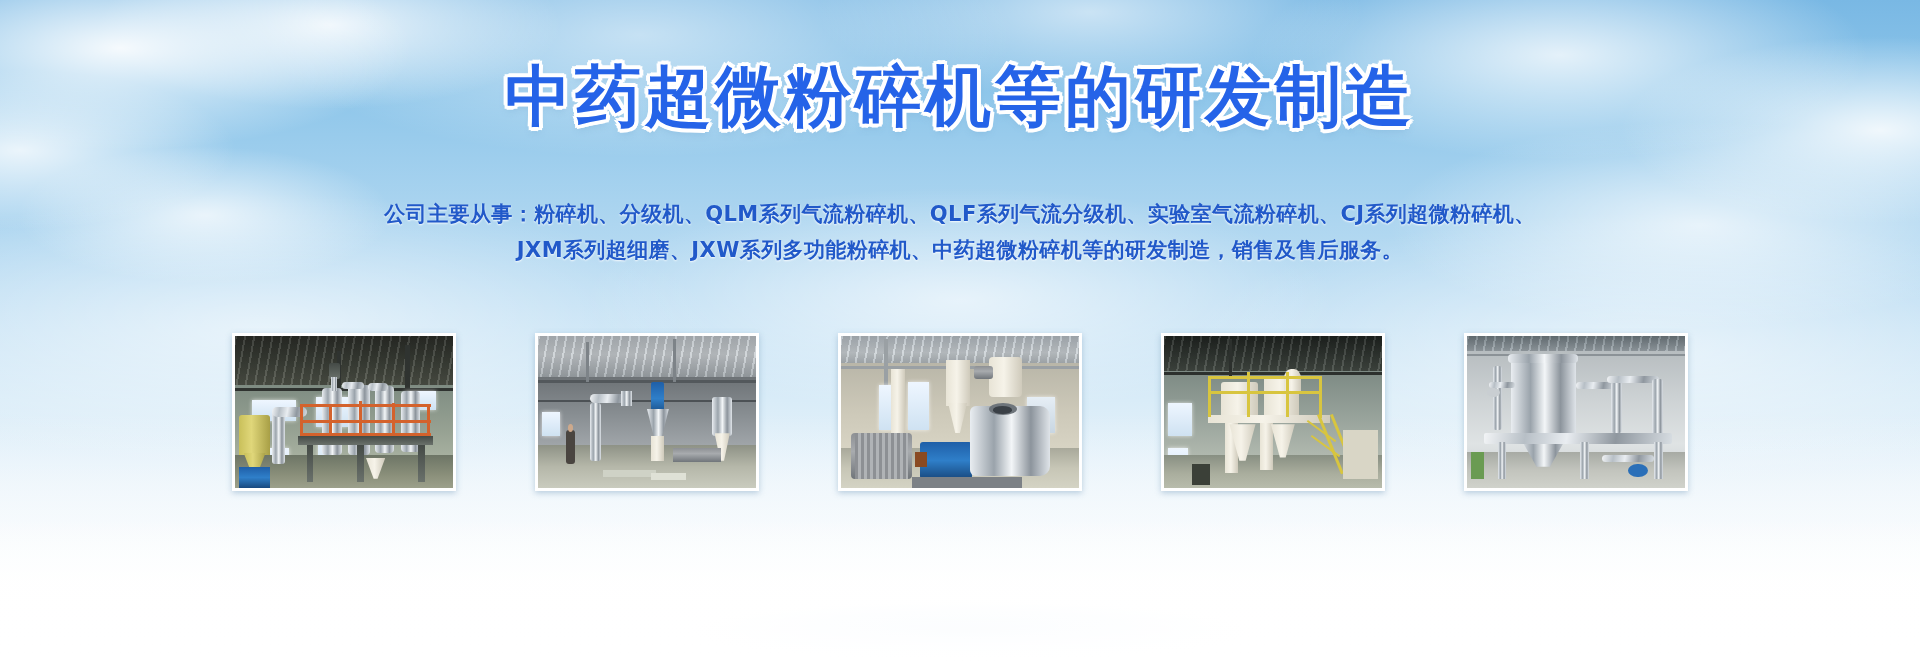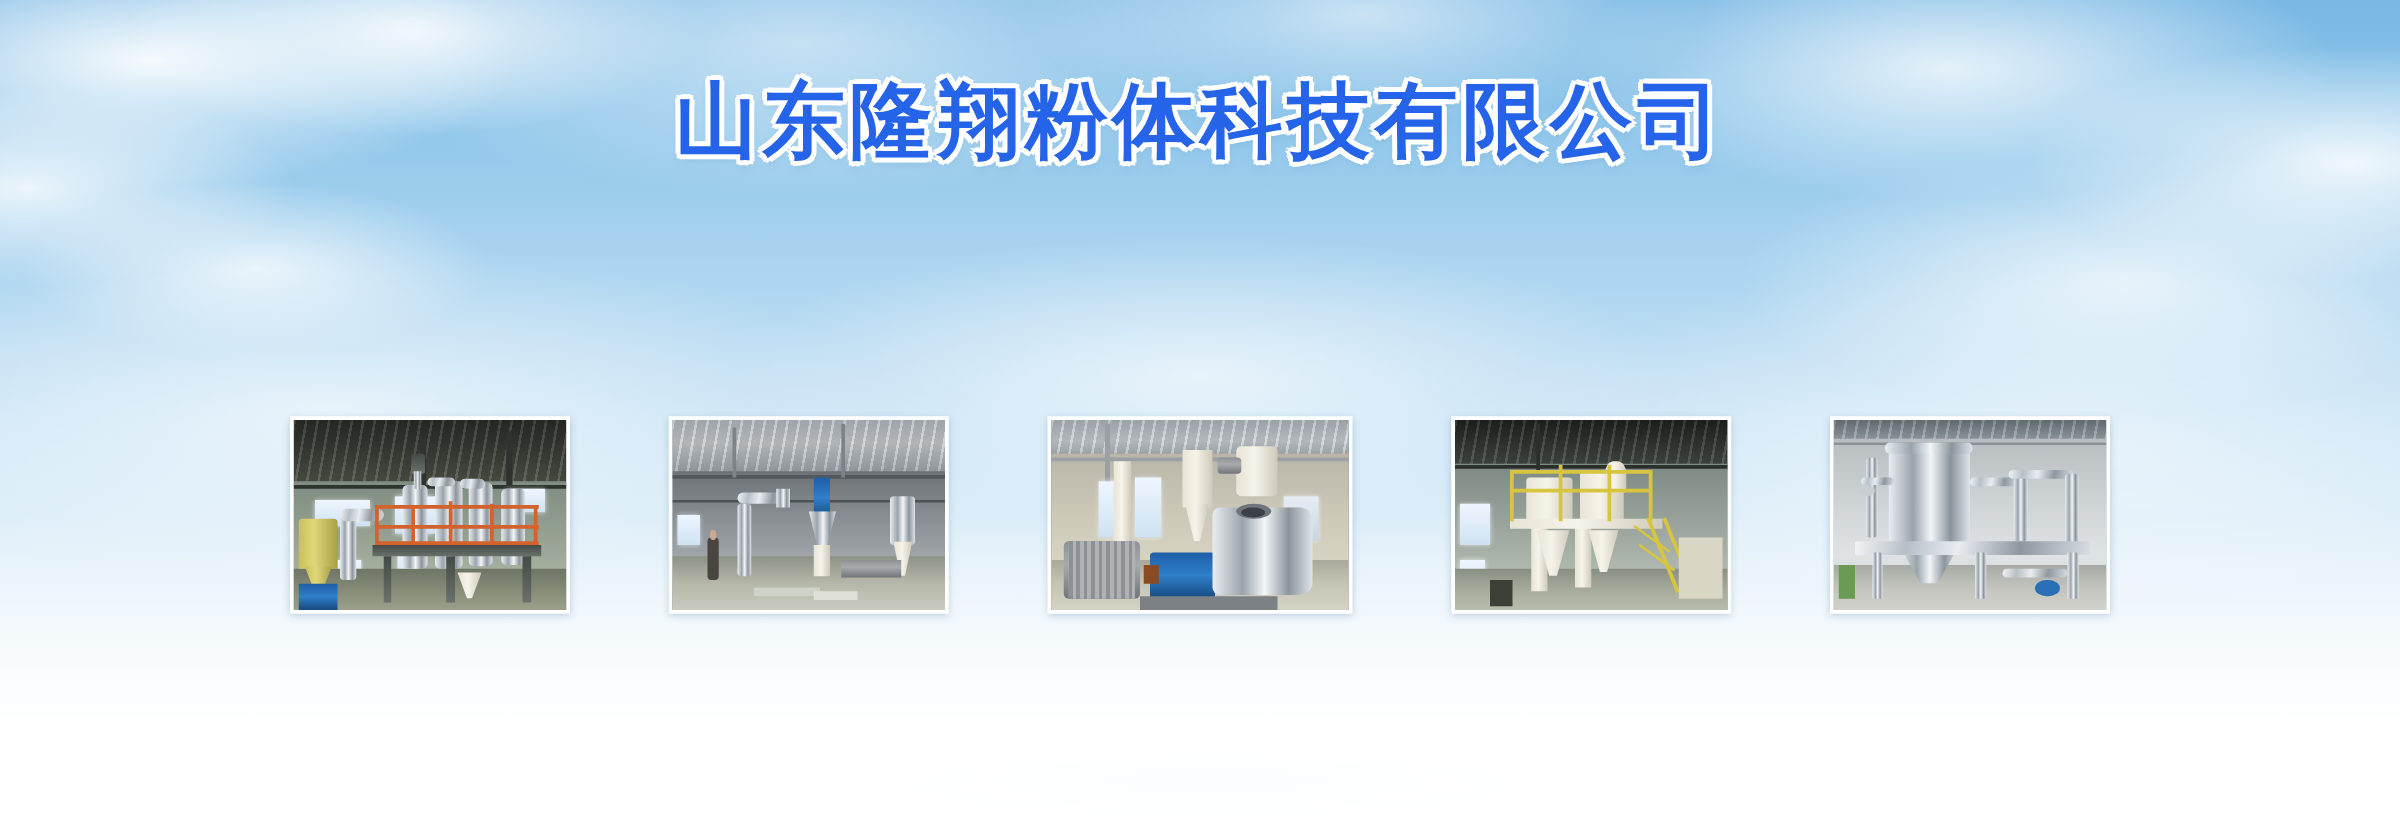--- a/index.html
+++ b/index.html
@@ -153,23 +153,27 @@
     background:radial-gradient(ellipse at center, rgba(226,240,250,0.9) 0%, rgba(255,255,255,0) 70%);
     pointer-events:none;
   }
 </style>
 </head>
 <body>
 
 <div class="banner">
 
   <div class="title-wrap">
-    <h1 class="title">山东隆翔粉体科技有限公司</h1>
+    <h1 class="title">中药超微粉碎机等的研发制造</h1>
   </div>
 
+  <div class="subtitle">
+    <span class="subtitle-line">公司主要从事：粉碎机、分级机、QLM系列气流粉碎机、QLF系列气流分级机、实验室气流粉碎机、CJ系列超微粉碎机、</span>
+    <span class="subtitle-line">JXM系列超细磨、JXW系列多功能粉碎机、中药超微粉碎机等的研发制造，销售及售后服务。</span>
+  </div>
 
   <div class="photo-strip">
 
     <div class="photo-frame" style="width:224px;height:158px;">
       <div class="photo">
         <div class="shed">
           <div class="roof" style="height:36%;"></div>
           <div class="wall" style="top:32%;background:linear-gradient(to bottom,#7e8c82 0%,#97a293 45%,#aab3a2 75%,#8d9686 100%);"></div>
           <div class="beam" style="left:0;top:34%;width:100%;height:3px;"></div>
           <div class="beam" style="left:47%;top:10%;width:4px;height:30%;"></div>

